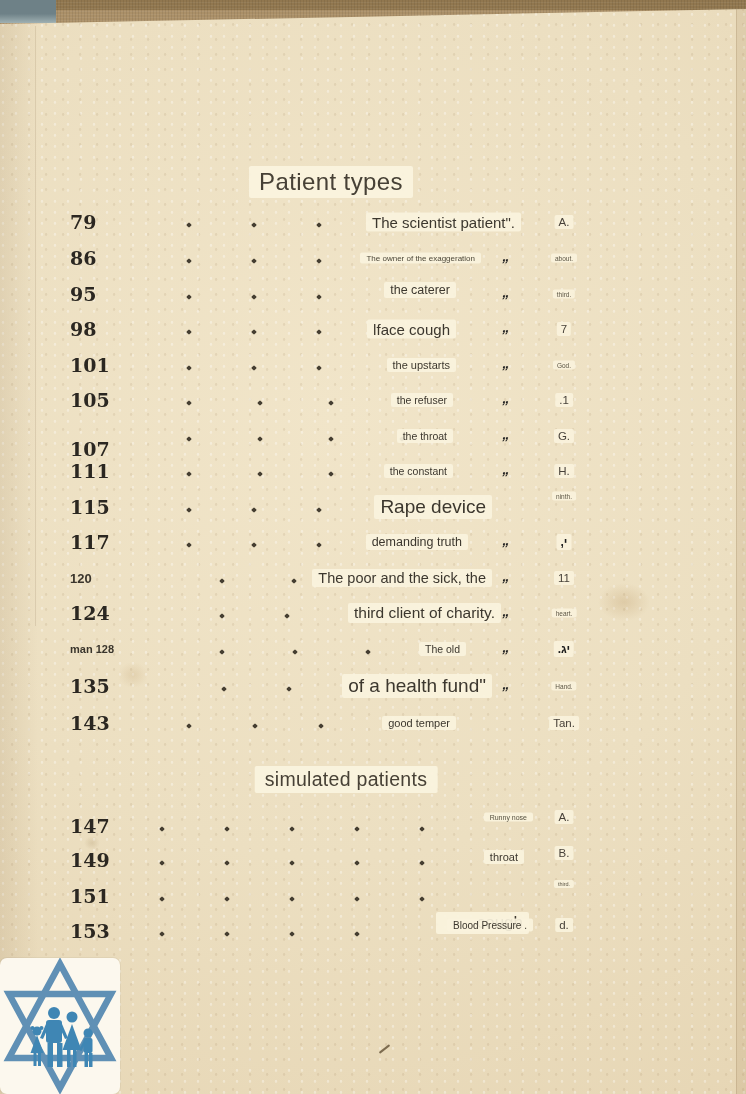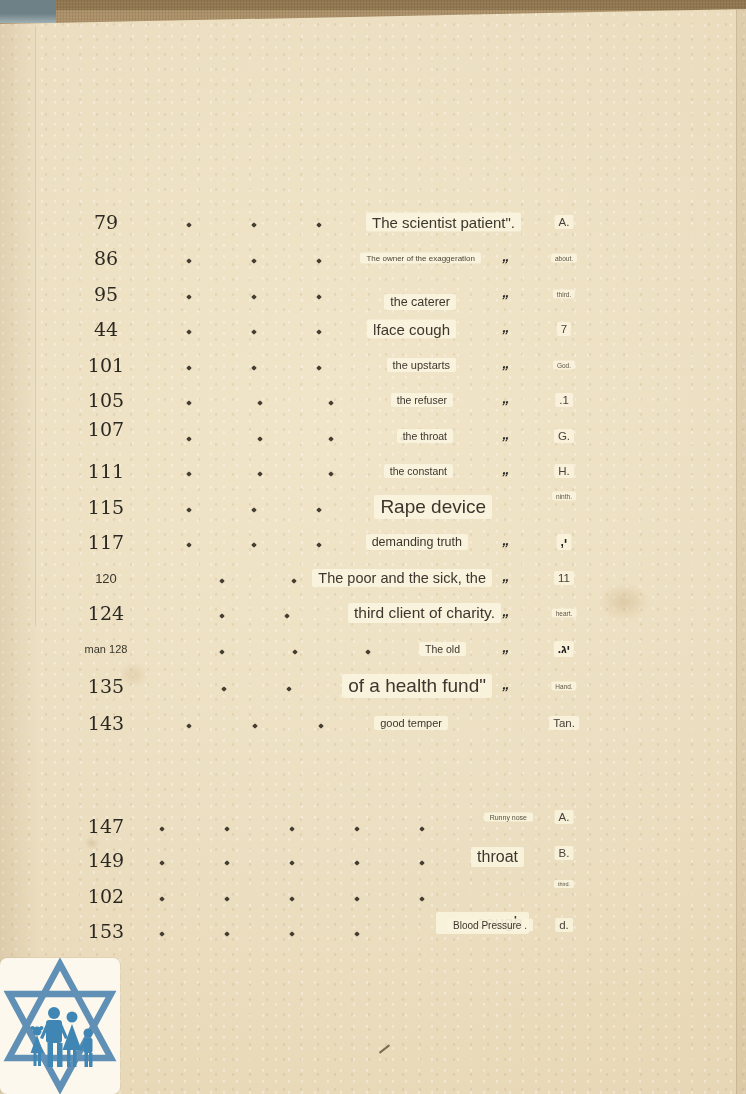--- a/index.html
+++ b/index.html
@@ -35,29 +35,29 @@
   .stain3{left:84px;top:836px;width:16px;height:14px;background:radial-gradient(closest-side,rgba(140,110,60,.18),rgba(140,110,60,0));}
   .scratch{position:absolute;left:378px;top:1048px;width:13px;height:2px;background:#7d6c50;transform:rotate(-38deg);border-radius:1px;}
 
   
   .sec-title{position:absolute;transform:translateX(-50%);white-space:nowrap;
     background:rgba(250,243,222,.95);color:#474136;padding:2px 10px;border-radius:2px;}
   .title1{left:331px;top:166px;font-size:24px;letter-spacing:.4px;}
   .title2{left:346px;top:766px;font-size:19.5px;letter-spacing:.3px;}
 
   
-  .num{position:absolute;left:70px;width:72px;text-align:center;transform:translateY(-50%);color:#2b2721;}
+  .num{position:absolute;left:70px;width:72px;text-align:left;transform:translateY(-50%);color:#2b2721;font-weight:bold;}
   .num.serif{font-family:"DejaVu Serif",serif;font-size:19px;}
   .num.nsm{font-size:13px;color:#3a352c;}
   .num.nxs{font-size:11px;color:#3a352c;}
   .dot{position:absolute;width:4px;height:4px;background:#453e31;transform:rotate(45deg);border-radius:1px;}
   .entry{position:absolute;transform:translateY(-50%);white-space:nowrap;
     background:rgba(250,243,221,.92);color:#3c372e;padding:1px 6px;border-radius:2px;}
   .e7{font-size:7px;color:#55503f;} .e8{font-size:8px;color:#4c4738;}
-  .e10{font-size:10.5px;} .e10b{font-size:10px;} .e11{font-size:11px;} .e11b{font-size:16px;}
+  .e10{font-size:10.5px;} .e10b{font-size:10px;} .e11{font-size:11px;} .e11b{font-size:11px;}
   .e12{font-size:12.5px;} .e14{font-size:14.5px;} .e15{font-size:15px;} .e15b{font-size:15.5px;}
   .e16{font-size:17px;} .e19{font-size:19px;}
   .ditto{position:absolute;left:503px;transform:translateY(-62%) skewX(-14deg);
     font-weight:bold;font-size:14px;color:#1d1d1d;}
   .slabel{position:absolute;left:564px;transform:translate(-50%,-50%);white-space:nowrap;
     background:rgba(250,243,221,.9);color:#48423a;padding:1px 4px;border-radius:2px;}
   .lmd{font-size:11.5px;} .ltiny{font-size:6.5px;color:#5a5443;}
   .lmicro{font-size:5.5px;color:#5a5443;} .lheb{font-size:12px;font-weight:bold;color:#1d1d1d;}
 
   
@@ -75,42 +75,43 @@
   <div class="page">
     <div class="left-shade"></div>
     <div class="left-edge-line"></div>
     <div class="right-band"></div>
     <div class="right-edge-line"></div>
     <div class="stain stain1"></div>
     <div class="stain stain2"></div>
     <div class="stain stain3"></div>
     <div class="scratch"></div>
 
+    <div class="sec-title title1">Patient types</div>
     <div id="rows1">
         <div class="num serif" style="top: 222px;">79</div>
         <div class="dot" style="left: 187px; top: 223px;"></div>
         <div class="dot" style="left: 252px; top: 223px;"></div>
         <div class="dot" style="left: 317px; top: 223px;"></div>
         <div class="entry e15" style="top: 222px; right: 225px;">The scientist patient".</div>
         <div class="slabel lmd" style="top: 222px;">A.</div>
         <div class="num serif" style="top: 258px;">86</div>
         <div class="dot" style="left: 187px; top: 259px;"></div>
         <div class="dot" style="left: 252px; top: 259px;"></div>
         <div class="dot" style="left: 317px; top: 259px;"></div>
         <div class="entry e8" style="top: 258px; right: 265px;">The owner of the exaggeration</div>
         <div class="ditto" style="top: 258px;">„</div>
         <div class="slabel ltiny" style="top: 258px;">about.</div>
         <div class="num serif" style="top: 294px;">95</div>
         <div class="dot" style="left: 187px; top: 295px;"></div>
         <div class="dot" style="left: 252px; top: 295px;"></div>
         <div class="dot" style="left: 317px; top: 295px;"></div>
-        <div class="entry e12" style="top: 302px; right: 290px;">the caterer</div>
+        <div class="entry e12" style="top: 290px; right: 290px;">the caterer</div>
         <div class="ditto" style="top: 294px;">„</div>
         <div class="slabel ltiny" style="top: 294px;">third.</div>
-        <div class="num serif" style="top: 329px;">44</div>
+        <div class="num serif" style="top: 329px;">98</div>
         <div class="dot" style="left: 187px; top: 330px;"></div>
         <div class="dot" style="left: 252px; top: 330px;"></div>
         <div class="dot" style="left: 317px; top: 330px;"></div>
         <div class="entry e15" style="top: 329px; right: 290px;">ǀface cough</div>
         <div class="ditto" style="top: 329px;">„</div>
         <div class="slabel lmd" style="top: 329px;">7</div>
         <div class="num serif" style="top: 365px;">101</div>
         <div class="dot" style="left: 187px; top: 366px;"></div>
         <div class="dot" style="left: 252px; top: 366px;"></div>
         <div class="dot" style="left: 317px; top: 366px;"></div>
@@ -118,21 +119,21 @@
         <div class="ditto" style="top: 365px;">„</div>
         <div class="slabel ltiny" style="top: 365px;">God.</div>
         <div class="num serif" style="top: 400px;">105</div>
         <div class="dot" style="left: 187px; top: 401px;"></div>
         <div class="dot" style="left: 258px; top: 401px;"></div>
         <div class="dot" style="left: 329px; top: 401px;"></div>
         <div class="dot" style="left: 400px; top: 401px;"></div>
         <div class="entry e10" style="top: 400px; right: 293px;">the refuser</div>
         <div class="ditto" style="top: 400px;">„</div>
         <div class="slabel lmd" style="top: 400px;">.1</div>
-        <div class="num serif" style="top: 429px;">107</div>
+        <div class="num serif" style="top: 449px;">107</div>
         <div class="dot" style="left: 187px; top: 437px;"></div>
         <div class="dot" style="left: 258px; top: 437px;"></div>
         <div class="dot" style="left: 329px; top: 437px;"></div>
         <div class="dot" style="left: 400px; top: 437px;"></div>
         <div class="entry e10" style="top: 436px; right: 293px;">the throat</div>
         <div class="ditto" style="top: 436px;">„</div>
         <div class="slabel lmd" style="top: 436px;">G.</div>
         <div class="num serif" style="top: 471px;">111</div>
         <div class="dot" style="left: 187px; top: 472px;"></div>
         <div class="dot" style="left: 258px; top: 472px;"></div>
@@ -177,42 +178,43 @@
         <div class="num serif" style="top: 686px;">135</div>
         <div class="dot" style="left: 222px; top: 687px;"></div>
         <div class="dot" style="left: 287px; top: 687px;"></div>
         <div class="entry e19" style="top: 686px; right: 254px;">of a health fund"</div>
         <div class="ditto" style="top: 686px;">„</div>
         <div class="slabel ltiny" style="top: 686px;">Hand.</div>
         <div class="num serif" style="top: 723px;">143</div>
         <div class="dot" style="left: 187px; top: 724px;"></div>
         <div class="dot" style="left: 253px; top: 724px;"></div>
         <div class="dot" style="left: 319px; top: 724px;"></div>
-        <div class="entry e11" style="top: 723px; right: 298px;">good temper</div>
+        <div class="entry e11" style="top: 723px; right: 290px;">good temper</div>
         <div class="slabel lmd" style="top: 723px;">Tan.</div>
       </div>
 
+    <div class="sec-title title2">simulated patients</div>
     <div id="rows2">
         <div class="num serif" style="top: 826px;">147</div>
         <div class="dot" style="left: 160px; top: 827px;"></div>
         <div class="dot" style="left: 225px; top: 827px;"></div>
         <div class="dot" style="left: 290px; top: 827px;"></div>
         <div class="dot" style="left: 355px; top: 827px;"></div>
         <div class="dot" style="left: 420px; top: 827px;"></div>
         <div class="entry e7" style="top: 817px; right: 213px;">Runny nose</div>
         <div class="slabel lmd" style="top: 817px;">A.</div>
         <div class="num serif" style="top: 860px;">149</div>
         <div class="dot" style="left: 160px; top: 861px;"></div>
         <div class="dot" style="left: 225px; top: 861px;"></div>
         <div class="dot" style="left: 290px; top: 861px;"></div>
         <div class="dot" style="left: 355px; top: 861px;"></div>
         <div class="dot" style="left: 420px; top: 861px;"></div>
         <div class="entry e11b" style="top: 857px; right: 222px;">throat</div>
         <div class="slabel lmd" style="top: 853px;">B.</div>
-        <div class="num serif" style="top: 896px;">102</div>
+        <div class="num serif" style="top: 896px;">151</div>
         <div class="dot" style="left: 160px; top: 897px;"></div>
         <div class="dot" style="left: 225px; top: 897px;"></div>
         <div class="dot" style="left: 290px; top: 897px;"></div>
         <div class="dot" style="left: 355px; top: 897px;"></div>
         <div class="dot" style="left: 420px; top: 897px;"></div>
         <div class="entry e16" style="top: 923px; right: 217px; padding-left: 41px;">cough</div>
         <div class="slabel lmicro" style="top: 884px;">third.</div>
         <div class="num serif" style="top: 931px;">153</div>
         <div class="dot" style="left: 160px; top: 932px;"></div>
         <div class="dot" style="left: 225px; top: 932px;"></div>

